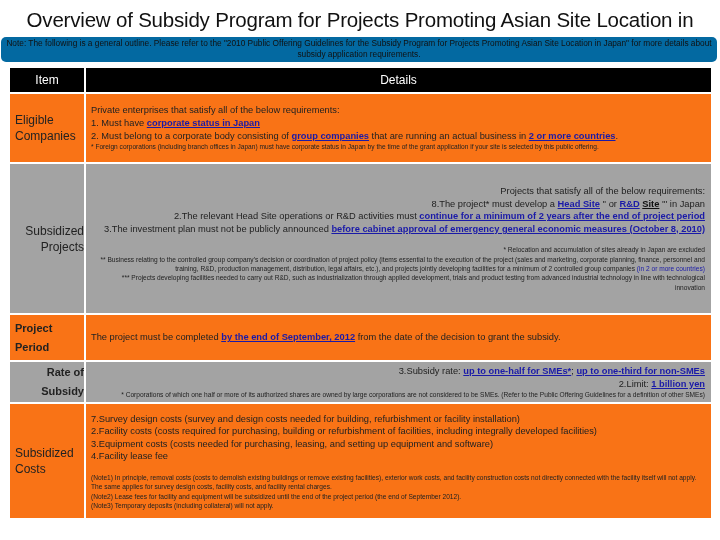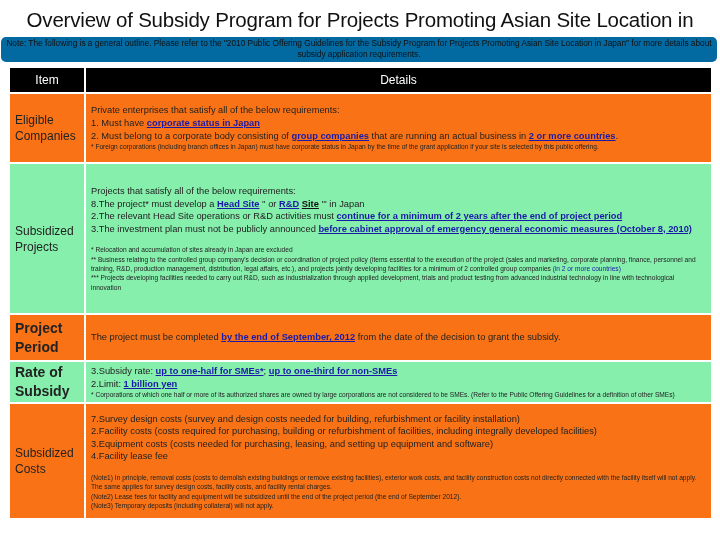--- a/index.html
+++ b/index.html
@@ -3,24 +3,24 @@
 <meta charset="utf-8">
 <style>
   html, body { margin: 0; padding: 0; background: #ffffff; }
   body { width: 720px; height: 540px; position: relative; overflow: hidden; font-family: "Liberation Sans", "DejaVu Sans", sans-serif; color: #1a1a1a; }
   .title { position: absolute; left: 0; top: 8px; width: 720px; text-align: center; font-size: 20.5px; color: #111; letter-spacing: -0.2px; }
   .note { position: absolute; left: 1px; top: 37px; width: 716px; height: 25px; background: #0369a1; border-radius: 5px; font-size: 8.3px; text-align: center; line-height: 11px; padding-top: 1px; box-sizing: border-box; color: #111; }
   table.grid { position: absolute; left: 10px; top: 68px; width: 705px; border-collapse: separate; border-spacing: 2px; margin: -2px; table-layout: fixed; }
   table.grid th { background: #000; color: #fff; font-weight: normal; font-size: 12px; height: 24px; padding: 0; }
   table.grid td { vertical-align: middle; padding: 0; }
   td.item { width: 69px; padding-left: 5px !important; font-size: 12px; line-height: 16px; color: #222; }
-  td.item.bold { font-weight: bold; font-size: 14px; line-height: 19px; }
+  td.item.bold { font-weight: bold; font-size: 11px; line-height: 19px; }
   td.det { padding: 3px 6px 3px 5px !important; font-size: 9.3px; line-height: 12.6px; color: #222; }
   .dark { background: #f97316; }
-  .light { background: #86efac; }
+  .light { background: #a3a3a3; text-align: right; }
   .fn { font-size: 6.6px; line-height: 9.3px; color: #222; }
   a.lk { color: #1a1aa8; text-decoration: underline; font-weight: bold; margin-top: 13px; }
   a.lk2 { color: #1a1aa8; text-decoration: none; }
   .blk { color: #111; text-decoration: underline; font-weight: bold; }
   .gap { height: 10px; }
 </style>
 </head>
 <body>
 
 <div class="title">Overview of Subsidy Program for Projects Promoting Asian Site Location in Japan</div>

